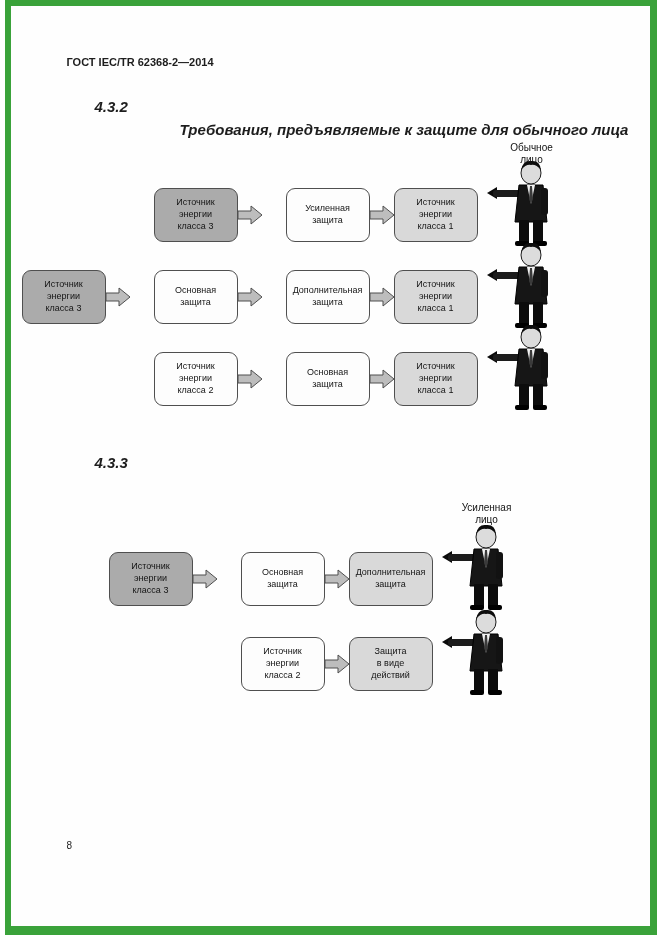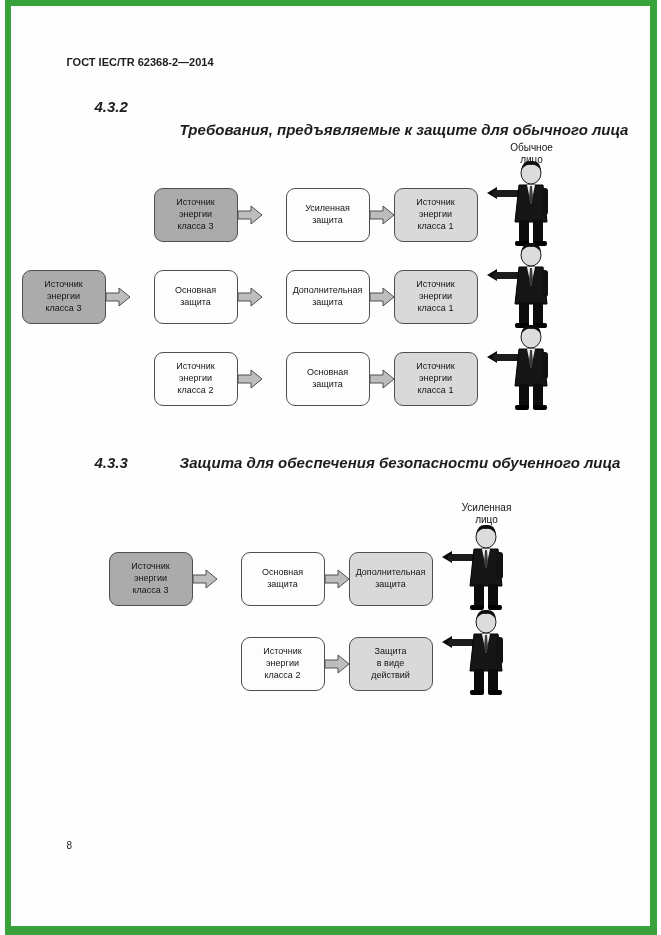--- a/index.html
+++ b/index.html
@@ -159,21 +159,20 @@
 энергии
 класса 1</div>
   </div>
   <div class="person" style="top:324px; left:482px;">
     <svg width="70" height="88">
         <use href="#person-sym"></use>
       </svg>
   </div>
 
   <div class="sec-num" style="top:454px; left:90px;">4.3.3</div>
-  <div class="sec-title" style="top:454px; left:175px;">Защита для обеспечения безопасности обученного лица</div>
 
   <div class="person-label" style="top:502px; left:437px;">Усиленная
 лицо</div>
 
   <div class="flow-row" style="top:552px; right:224px;">
     <div class="fbox dark">Источник
 энергии
 класса 3</div>
     <span class="arrow">
         <svg width="24" height="20">

